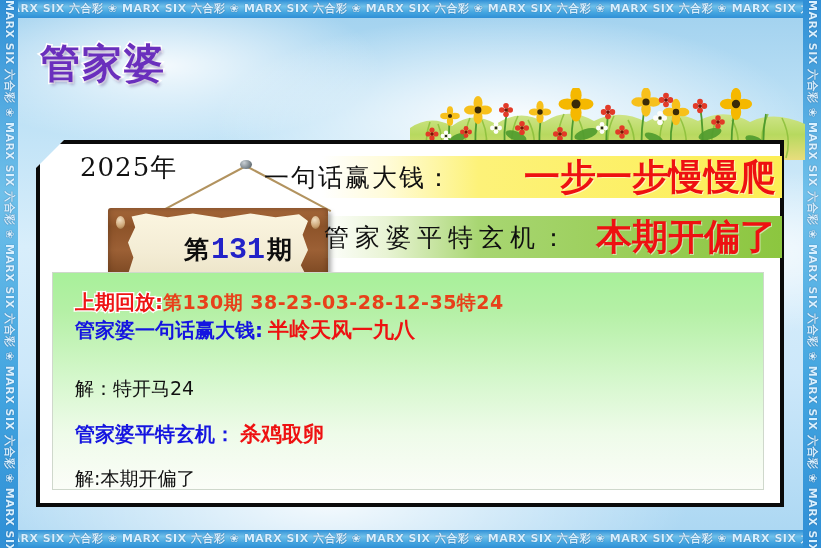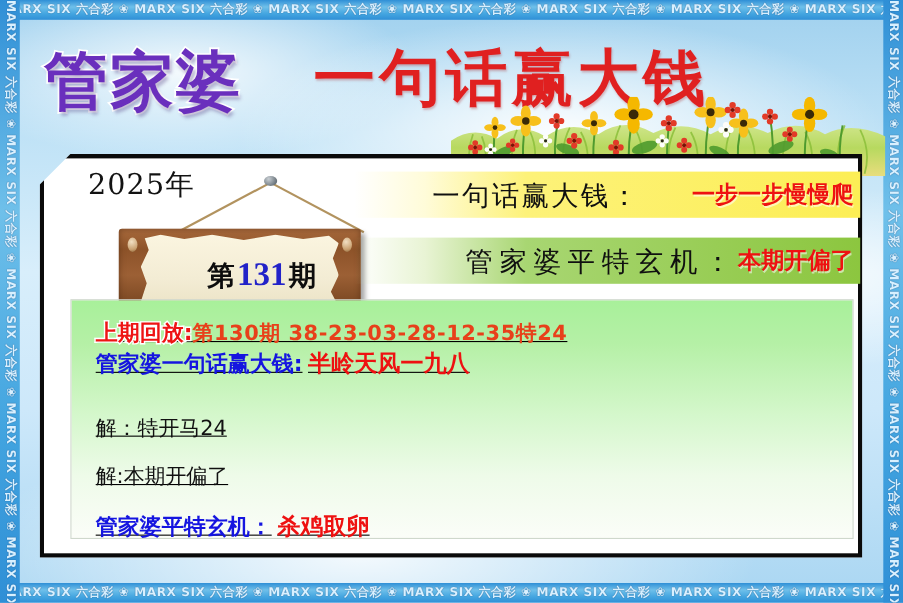--- a/index.html
+++ b/index.html
@@ -43,21 +43,21 @@
     transform-origin:0 0;
   }
   .mx-left .mx-vert-inner{transform:rotate(90deg) translateY(-18px);}
   .mx-right .mx-vert-inner{transform:rotate(90deg) translateY(-18px);}
 
   
   #title-row{position:absolute;left:0;top:22px;width:821px;height:92px;}
   #brand-title{
     position:absolute;left:40px;top:14px;
     font-family:"DejaVu Sans","Liberation Sans",sans-serif;
-    font-size:58px;font-weight:bold;
+    font-size:40px;font-weight:bold;
     color:#6a2fbd;
     letter-spacing:2px;
     -webkit-text-stroke:3px #ffffff;
     paint-order:stroke fill;
     text-shadow:2px 3px 3px rgba(80,60,130,.35);
   }
   #slogan-title{
     position:absolute;left:285px;top:12px;
     font-family:"DejaVu Serif","Liberation Serif",serif;
     font-size:56px;font-weight:bold;
@@ -112,21 +112,21 @@
   #screw-l{left:8px;}
   #screw-r{right:8px;}
   #paper{
     position:absolute;left:20px;top:4px;width:180px;height:76px;
     background:linear-gradient(180deg,#fbf5e0 0%,#f3ecd4 55%,#e9e0c2 100%);
     box-shadow:0 1px 4px rgba(0,0,0,.35);
     clip-path:polygon(2% 6%,10% 2%,22% 7%,36% 2%,52% 8%,68% 2%,82% 7%,95% 3%,100% 12%,97% 30%,100% 50%,96% 70%,100% 88%,92% 96%,78% 92%,62% 98%,46% 92%,30% 98%,16% 93%,4% 97%,0 82%,3% 60%,0 40%,4% 20%);
     display:flex;align-items:center;justify-content:center;
   }
   #issue-text{
-    font-family:Liberation Serif, serif;
+    font-family:Liberation Mono, monospace;
     font-size:25px;font-weight:bold;color:#0d0d0d;
     letter-spacing:0px;white-space:nowrap;margin-left:40px;
   }
   #issue-text .num{color:#2222c8;font-size:30px;padding:0 2px;}
 
   
   .banner{
     position:absolute;left:282px;width:460px;height:42px;
     display:flex;align-items:center;justify-content:flex-end;
     padding-right:6px;box-sizing:border-box;
@@ -141,33 +141,33 @@
     top:72px;
     background:linear-gradient(90deg,rgba(255,255,255,0) 0%,rgba(205,230,160,.45) 14%,#a8d672 34%,#8cc63f 100%);
   }
   .banner .lbl{
     font-family:"DejaVu Serif","Liberation Serif",serif;
     font-size:25px;color:#101010;letter-spacing:2px;
   }
   #banner-green .lbl{letter-spacing:6px;}
   .banner .val{
     font-family:Liberation Mono, monospace;
-    font-size:21px;font-weight:bold;color:#ee1111;
+    font-size:36px;font-weight:bold;color:#ee1111;
     letter-spacing:0px;
     text-shadow:1px 1px 0 rgba(255,255,255,.55);
+    margin-left:24px;
   }
 
   
   #content-box{
-    position:absolute;left:24px;top:128px;width:712px;height:218px;
+    position:absolute;left:12px;top:128px;width:712px;height:218px;
     background:linear-gradient(180deg,#a8f09a 0%,#b5f0a6 18%,#d4f7cb 48%,#eefbe9 74%,#fbfdf8 100%);
     border:1px solid #cfd8cc;
     box-sizing:border-box;
     padding:10px 0 0 22px;
-    text-decoration:underline;
   }
   .crow{display:block;white-space:nowrap;}
   #row-review{margin-top:6px;}
   .tag-review{
     font-family:"DejaVu Sans","Liberation Sans",sans-serif;
     font-size:20px;font-weight:bold;color:#ee1414;
     -webkit-text-stroke:2.5px #ffffff;paint-order:stroke fill;
     letter-spacing:0px;
   }
   .review-val{
@@ -210,21 +210,20 @@
     </div>
   </div>
   <div class="mx-strip mx-right">
     <div class="mx-vert-inner">
       <span>MARX SIX 六合彩 ❀ MARX SIX 六合彩 ❀ MARX SIX 六合彩 ❀ MARX SIX 六合彩 ❀ MARX SIX 六合彩 ❀ MARX SIX 六合彩 ❀ MARX SIX 六合彩 ❀ MARX SIX 六合彩 ❀</span>
     </div>
   </div>
 
   <div id="title-row">
     <div id="brand-title">管家婆</div>
-    <div id="slogan-title">一句话赢大钱</div>
   </div>
 
   <div id="meadow">
     <svg width="395" height="72" viewBox="0 0 395 72" xmlns="http://www.w3.org/2000/svg">
       <defs>
         <linearGradient id="gr" x1="0" y1="0" x2="0" y2="1">
           <stop offset="0%" stop-color="#cfe58a"></stop>
           <stop offset="45%" stop-color="#b7d95f"></stop>
           <stop offset="100%" stop-color="#e8dd7d"></stop>
         </linearGradient>
@@ -483,25 +482,25 @@
         </div>
 
         <div class="crow" id="row-slogan">
           <span class="blue-lbl">管家婆一句话赢大钱:</span><span class="sp"></span><span class="red-val">半岭天风一九八</span>
         </div>
 
         <div class="crow" id="row-answer1">
           <span class="plain">解：特开马24</span>
         </div>
 
+        <div class="crow" id="row-xuanji">
+          <span class="blue-lbl">管家婆平特玄机：</span><span class="sp"></span><span class="red-val">杀鸡取卵</span>
+        </div>
+
         <div class="crow" id="row-answer2">
           <span class="plain">解:本期开偏了</span>
         </div>
 
-        <div class="crow" id="row-xuanji">
-          <span class="blue-lbl">管家婆平特玄机：</span><span class="sp"></span><span class="red-val">杀鸡取卵</span>
-        </div>
-
       </div>
     </div>
   </div>
 
 </div>
 
 </body></html>

